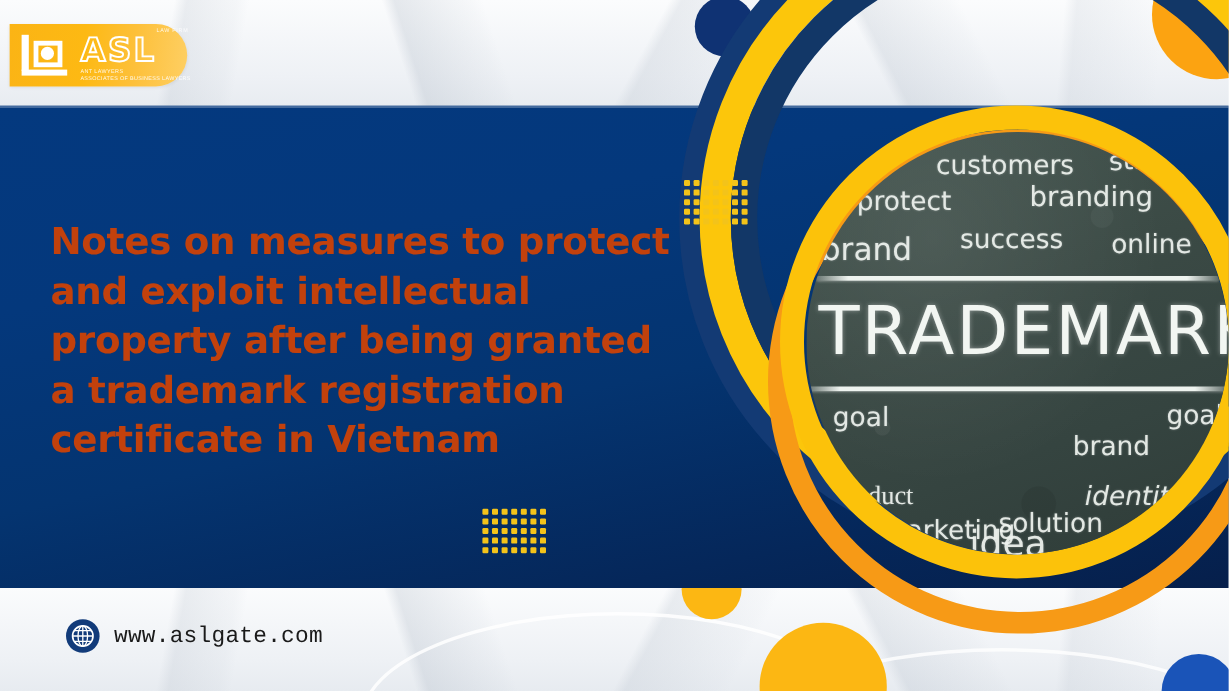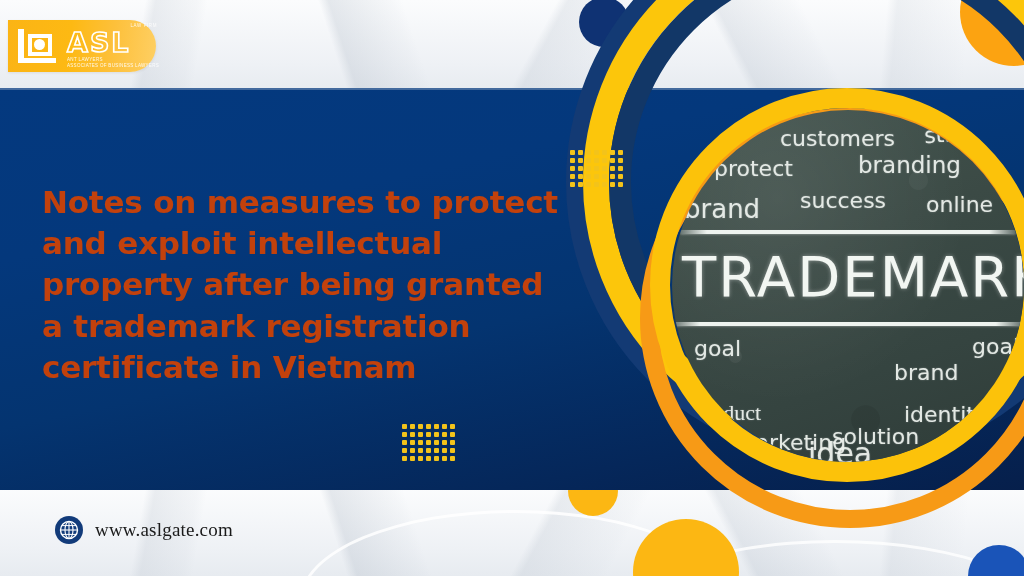--- a/index.html
+++ b/index.html
@@ -199,21 +199,21 @@
     display:flex; align-items:center; gap:12px;
   }
   .globe {
     width:28px; height:28px; border-radius:50%;
     background:#123b7a;
     display:flex; align-items:center; justify-content:center;
     flex:none;
   }
   .globe svg { display:block; }
   .footer-url {
-    font-family:Liberation Serif, serif;
+    font-family:Liberation Mono, monospace;
     font-size:19px; color:#1a1a1a; letter-spacing:.2px;
   }
 </style>
 </head>
 <body>
 
 <div id="stage">
 
   <div class="bg-texture bg-top"></div>
   <div class="bg-texture bg-bottom"></div>
@@ -250,21 +250,21 @@
 
     <div class="chalk-title" style="left:10px; top:134px; font-size:56px;">TRADEMARK</div>
 
     <div class="chalk-rule" style="left:0px; top:212px; width:352px;"></div>
 
     <div class="chalk-word" style="left:22px; top:226px; font-size:22px;">goal</div>
     <div class="chalk-word" style="left:300px; top:224px; font-size:22px;">goal</div>
     <div class="chalk-word" style="left:222px; top:250px; font-size:22px;">brand</div>
     <div class="chalk-word" style="left:22px; top:290px; font-size:22px;font-family:Liberation Serif, serif;">product</div>
     <div class="chalk-word" style="left:136px; top:284px; font-size:30px;margin-top:42px;">idea</div>
-    <div class="chalk-word" style="left:232px; top:292px; font-size:22px;">identity</div>
+    <div class="chalk-word" style="left:232px; top:292px; font-size:22px;font-style:italic;">identity</div>
     <div class="chalk-word" style="left:62px; top:320px; font-size:22px;">marketing</div>
     <div class="chalk-word" style="left:160px; top:314px; font-size:22px;">solution</div>
     <div class="chalk-word" style="left:168px; top:344px; font-size:22px;">communication</div>
   </div>
 
   <div class="headline">Notes on measures to protect and exploit intellectual property after being granted a trademark registration certificate in Vietnam</div>
 
   <div class="dotgrid dotgrid-a">
     <span></span>
       <span></span>

